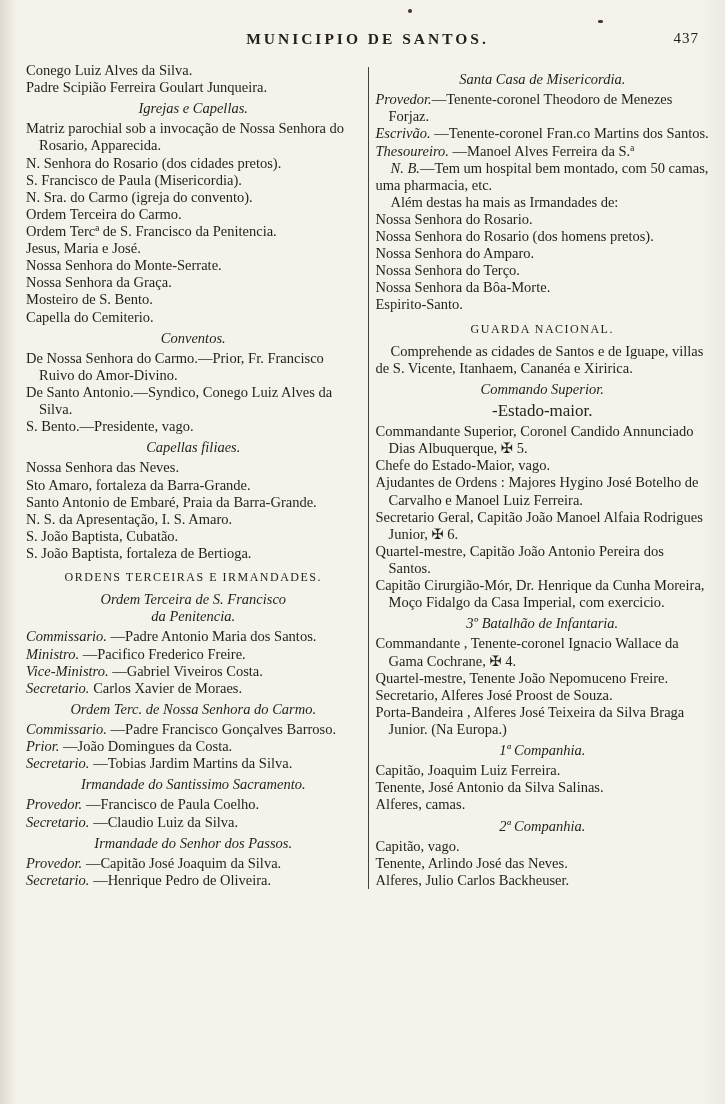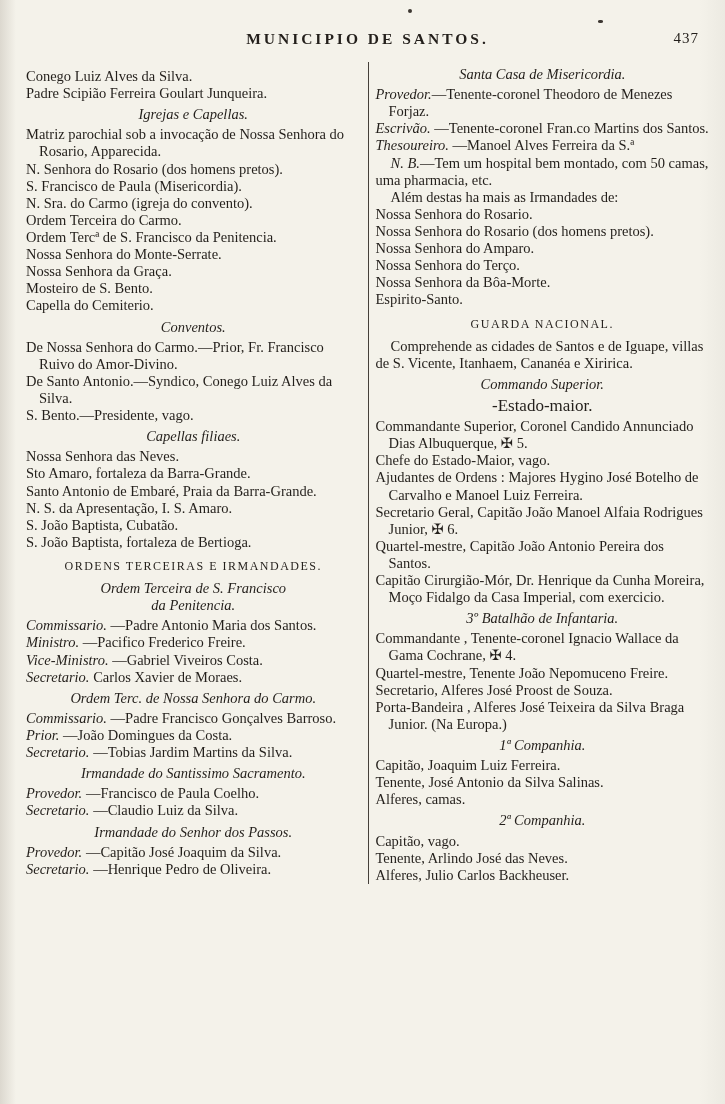--- a/index.html
+++ b/index.html
@@ -13,21 +13,21 @@
     color: #231f1b;
     font-family: "Liberation Serif", "DejaVu Serif", serif;
     font-size: 14.5px;
     line-height: 1.18;
     padding: 30px 16px 16px 26px;
     overflow: hidden;
   }
   .header { position: relative; text-align: center; margin-bottom: 12px; height: 20px; }
   .header .title { font-weight: bold; font-size: 15.5px; letter-spacing: 3px; }
   .header .pagenum { position: absolute; right: 10px; top: 0; font-weight: normal; font-size: 15px; letter-spacing: 1px; }
-  .cols { display: flex; align-items: center; }
+  .cols { display: flex; align-items: flex-end; }
   .col { width: 50%; }
   .col-left { padding-right: 7px; }
   .col-right { border-left: 1px solid #45403a; padding-left: 7px; }
   .blk { margin: 0; }
   .entry { padding-left: 13px; text-indent: -13px; }
   .office { padding-left: 13px; text-indent: -13px; }
   .office em, .nb em { font-style: italic; }
   .h-italic { text-align: center; font-style: italic; margin: 4px 0 3px; white-space: pre-line; }
   .h-caps { text-align: center; font-size: 12px; letter-spacing: 1.5px; margin: 8px 0 7px; }
   .h-sub { text-align: center; font-size: 17px; margin: 1px 0 2px; }
@@ -48,25 +48,26 @@
     <span class="title">MUNICIPIO DE SANTOS.</span>
     <span class="pagenum">437</span>
   </div>
 
   <div class="cols">
     <div class="col col-left">
         <div class="blk entry">Conego Luiz Alves da Silva.</div>
         <div class="blk entry">Padre Scipião Ferreira Goulart Junqueira.</div>
         <div class="blk h-italic">Igrejas e Capellas.</div>
         <div class="blk entry">Matriz parochial sob a invocação de Nossa Senhora do Rosario, Apparecida.</div>
-        <div class="blk entry">N. Senhora do Rosario (dos homens pretos).</div>
+        <div class="blk entry">N. Senhora do Rosario (dos cidades pretos).</div>
         <div class="blk entry">S. Francisco de Paula (Misericordia).</div>
         <div class="blk entry">N. Sra. do Carmo (igreja do convento).</div>
         <div class="blk entry">Ordem Terceira do Carmo.</div>
         <div class="blk entry">Ordem Tercª de S. Francisco da Penitencia.</div>
+        <div class="blk entry">Jesus, Maria e José.</div>
         <div class="blk entry">Nossa Senhora do Monte-Serrate.</div>
         <div class="blk entry">Nossa Senhora da Graça.</div>
         <div class="blk entry">Mosteiro de S. Bento.</div>
         <div class="blk entry">Capella do Cemiterio.</div>
         <div class="blk h-italic">Conventos.</div>
         <div class="blk entry">De Nossa Senhora do Carmo.—Prior, Fr. Francisco Ruivo do Amor-Divino.</div>
         <div class="blk entry">De Santo Antonio.—Syndico, Conego Luiz Alves da Silva.</div>
         <div class="blk entry">S. Bento.—Presidente, vago.</div>
         <div class="blk h-italic">Capellas filiaes.</div>
         <div class="blk entry">Nossa Senhora das Neves.</div>

